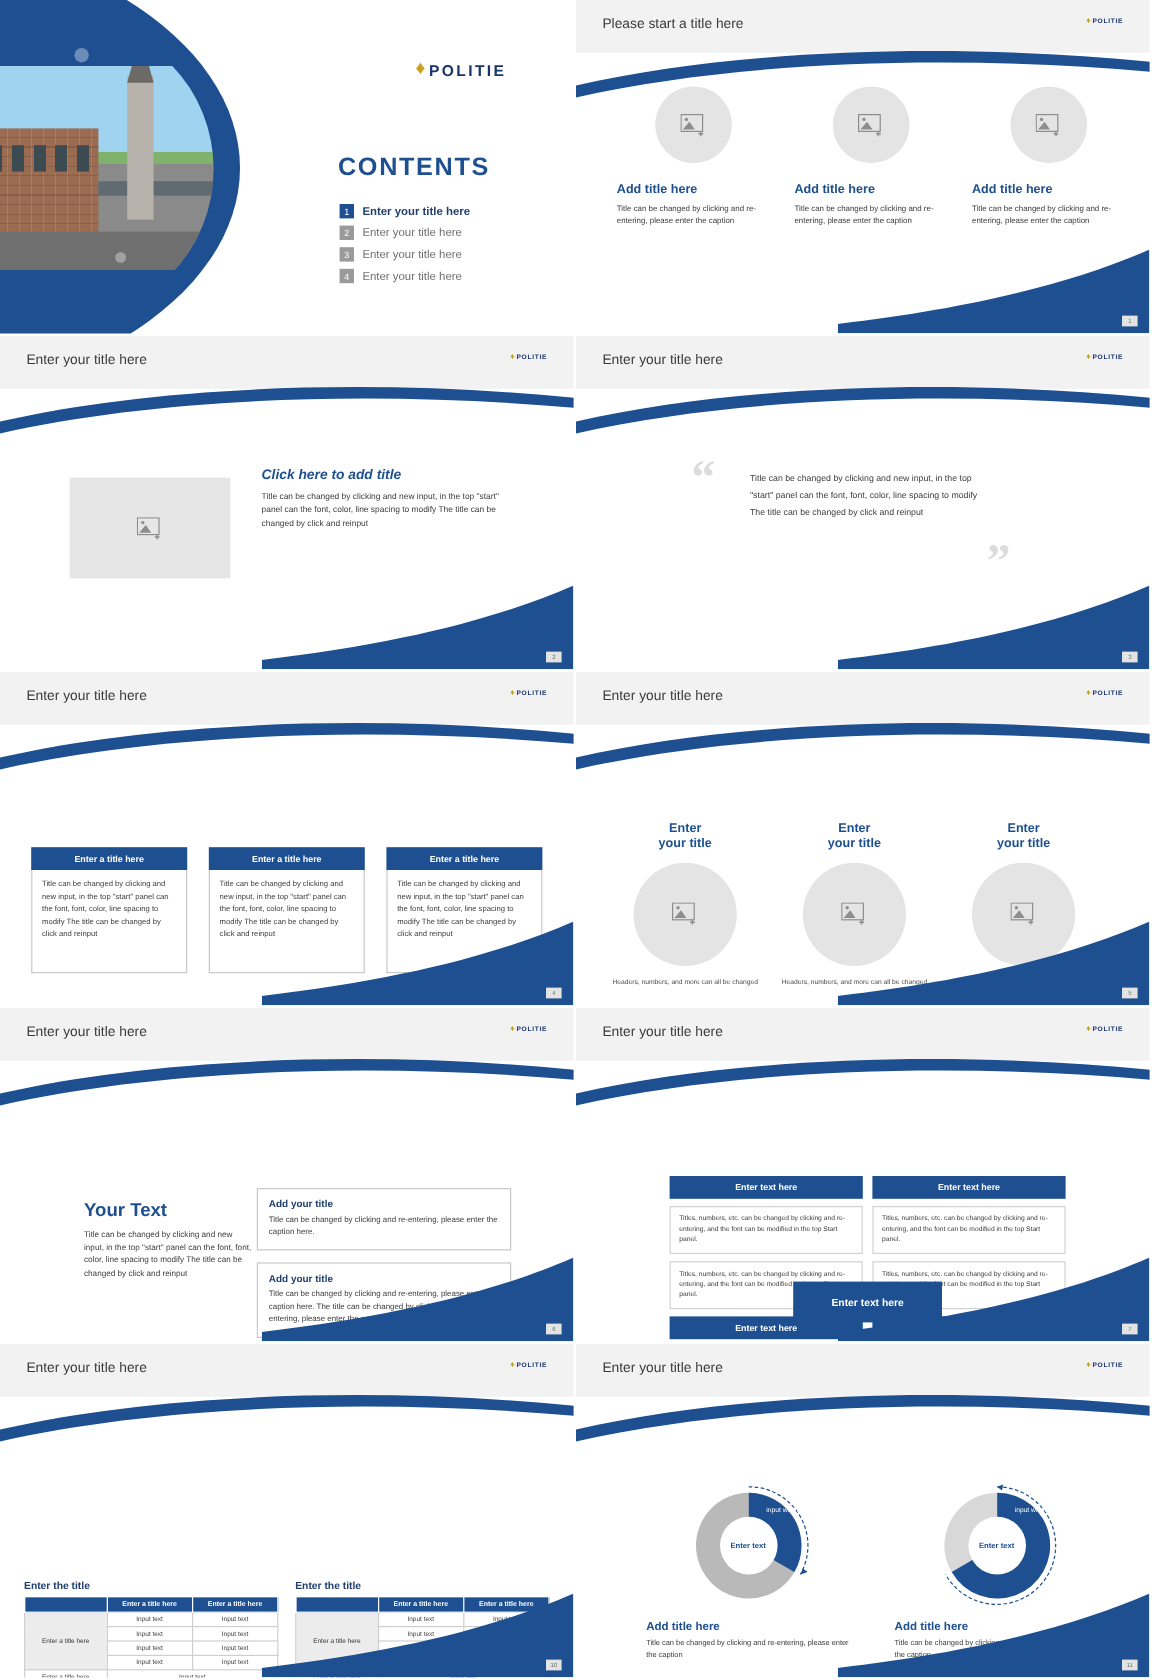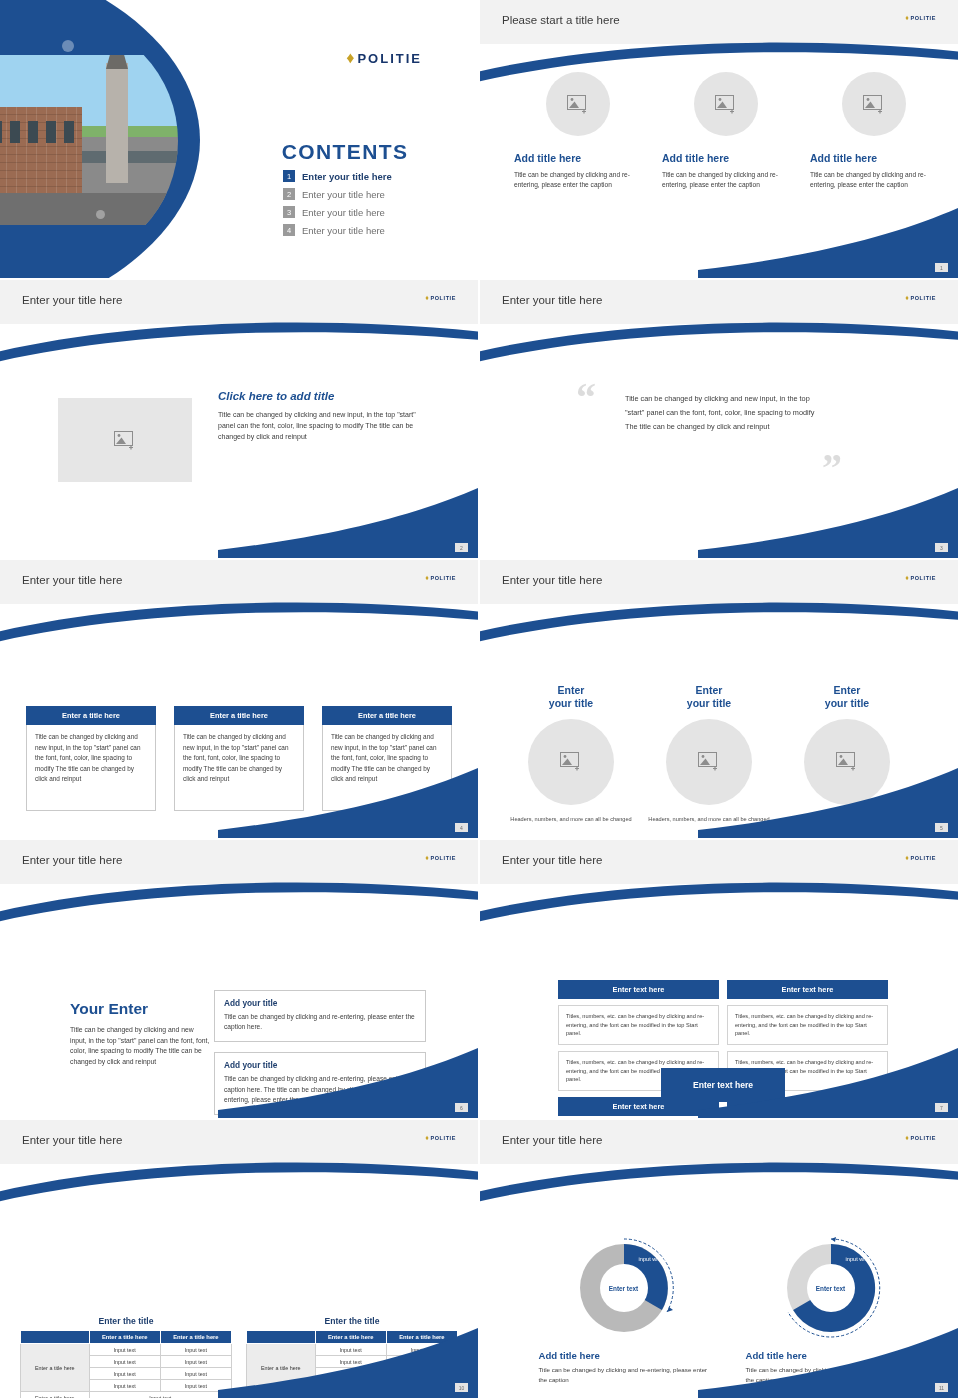--- a/index.html
+++ b/index.html
@@ -110,21 +110,21 @@
   }
   .cover-logo {
     position: absolute; top: 50px; right: 56px;
     display: flex; align-items: center; gap: 3px;
   }
   .cover-logo .flame { color: #c8a227; font-size: 16px; line-height: 1; }
   .cover-logo .word {
     font-size: 13px; letter-spacing: 2px; font-weight: bold; color: #17356b;
   }
   .contents-title {
-    position: absolute; top: 140px; left: 230px; width: 230px;
+    position: absolute; top: 128px; left: 230px; width: 230px;
     text-align: center;
     font-size: 21px; font-weight: bold; color: #1d4f91; letter-spacing: 1.4px;
   }
   .toc { position: absolute; top: 170px; left: 283px; }
   .toc-row { display: flex; align-items: center; margin-bottom: 6px; }
   .toc-num {
     width: 12px; height: 12px; font-size: 7.5px; color: #fff;
     display: flex; align-items: center; justify-content: center;
     margin-right: 7px;
   }
@@ -184,21 +184,21 @@
     text-align: center; padding: 5px 0;
   }
   .s5-body {
     border-left: 1px solid #c9c9c9; border-right: 1px solid #c9c9c9;
     border-bottom: 1px solid #c9c9c9;
     padding: 7px 8px; font-size: 6.4px; color: #3c3c3c; line-height: 1.65;
     min-height: 86px;
   }
 
   
-  .s6-wrap { position: absolute; top: 124px; left: 22px; right: 8px; display: flex; justify-content: flex-start; }
+  .s6-wrap { position: absolute; top: 124px; left: 22px; right: 36px; display: flex; justify-content: space-between; }
   .s6-col { width: 138px; text-align: center; position: relative; }
   .s6-head { font-size: 10.5px; font-weight: bold; color: #1d4f91; line-height: 1.28; }
   .s6-circle {
     width: 86px; height: 86px; border-radius: 50%; background: #e4e4e4;
     margin: 8px auto 0; display: flex; align-items: center; justify-content: center;
   }
   .s6-cap { font-size: 5.6px; color: #4a4a4a; margin-top: 10px; line-height: 1.5; }
 
   
   .s7-left { position: absolute; top: 160px; left: 70px; width: 140px; }
@@ -221,21 +221,21 @@
   }
   .s8-center {
     position: absolute; top: 88px; left: 50%; transform: translateX(-50%);
     width: 124px; background: #1d4f91; color: #fff; font-size: 8.6px;
     font-weight: bold; text-align: center; padding: 12px 0;
   }
 
   
   .s9-wrap { position: absolute; top: 196px; left: 20px; right: 20px; display: flex; justify-content: space-between; }
   .tbl-block { width: 212px; }
-  .tbl-cap { font-size: 8.6px; font-weight: bold; color: #1f3f6e; margin-bottom: 4px; text-align: center; }
+  .tbl-cap { font-size: 8.6px; font-weight: bold; color: #1f3f6e; margin-bottom: 4px; }
   table.mini { width: 100%; border-collapse: collapse; }
   table.mini th {
     background: #1d4f91; color: #fff; font-size: 5.8px; font-weight: bold;
     padding: 3px 2px; border: 1px solid #ffffff;
   }
   table.mini td {
     border: 1px solid #cfcfcf; font-size: 5.4px; color: #3c3c3c;
     padding: 2.5px 4px; text-align: center; background: #fff;
   }
   table.mini td.lbl { background: #ececec; color: #333; }
@@ -539,21 +539,21 @@
     <div class="logo-small">
       <span class="flame">♦</span>
       <span>POLITIE</span>
     </div>
     <div class="swoosh-top">
       <svg width="540" height="70" viewBox="0 0 540 70">
           <path d="M0,46 C150,8 360,4 540,26 L540,34 C360,14 150,18 0,56 Z" fill="#1d4f91"></path>
         </svg>
     </div>
     <div class="s7-left">
-      <div class="s7-bigtitle">Your Enter</div>
+      <div class="s7-bigtitle">Your Text</div>
       <div class="body-txt" style="font-size:6.8px;">Title can be changed by clicking and new input, in the top "start" panel can the font, font, color, line spacing to modify The title can be changed by click and reinput</div>
     </div>
     <div class="s7-right">
       <div class="s7-box">
         <div class="s7-box-title">Add your title</div>
         <div class="body-txt">Title can be changed by clicking and re-entering, please enter the caption here.</div>
       </div>
       <div class="s7-box">
         <div class="s7-box-title">Add your title</div>
         <div class="body-txt">Title can be changed by clicking and re-entering, please enter the caption here. The title can be changed by clicking and re-entering, please enter the caption here.</div>

